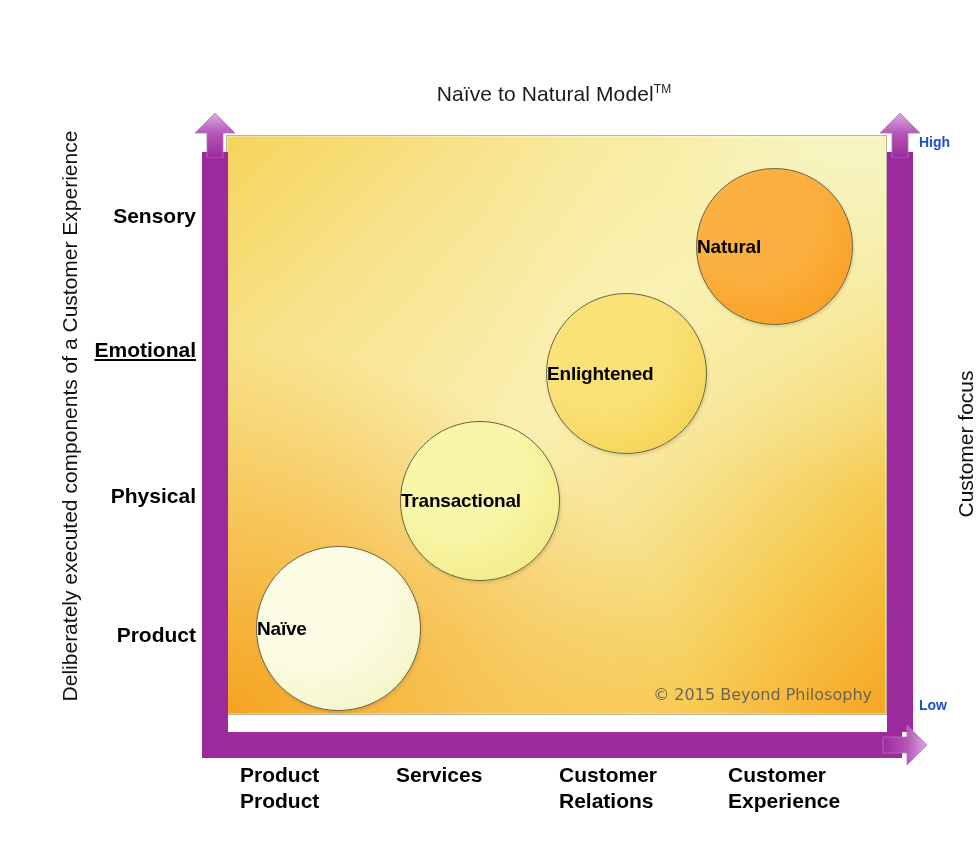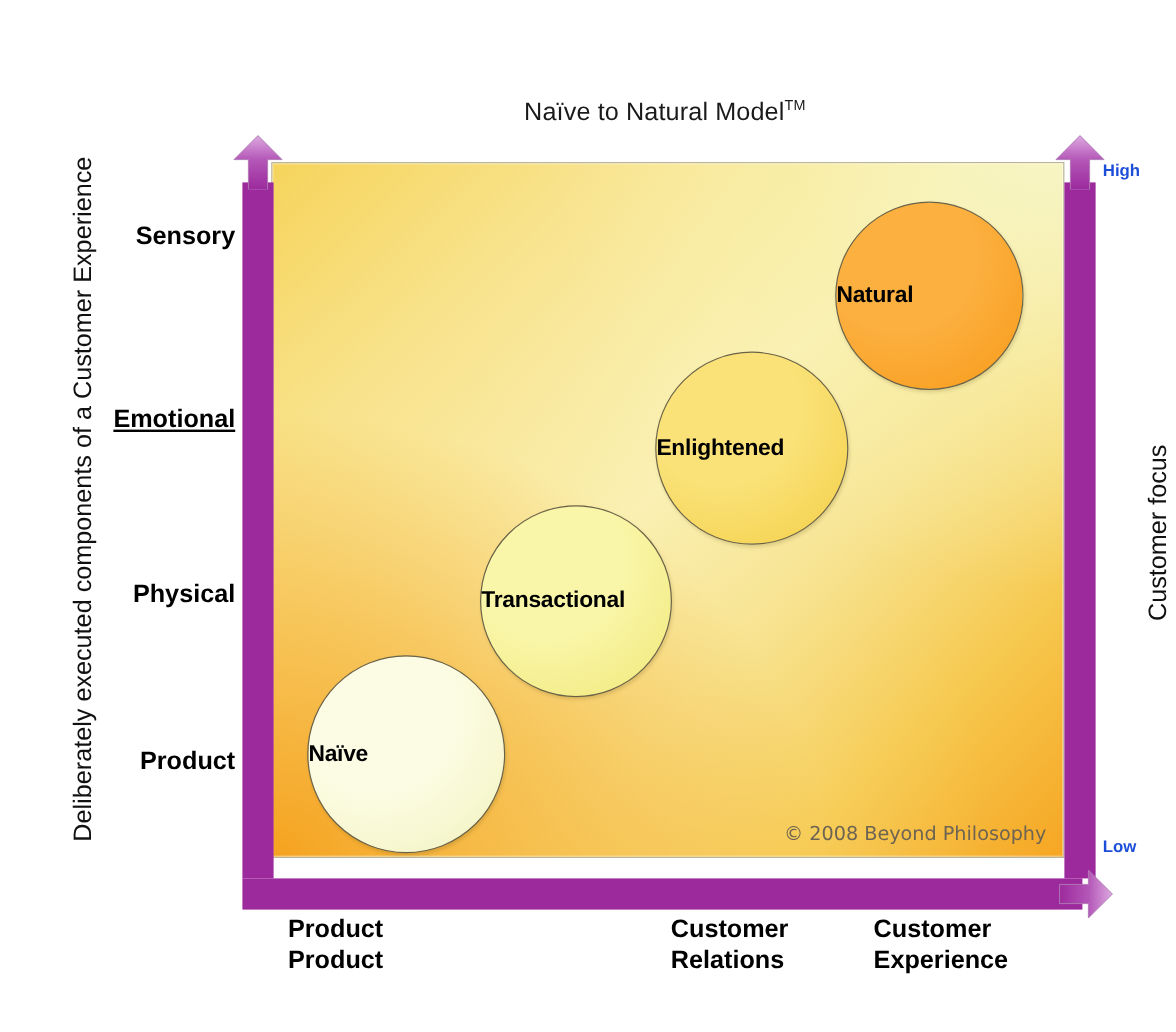--- a/index.html
+++ b/index.html
@@ -234,21 +234,21 @@
 </head>
 <body>
 
 <div id="stage">
 
   <div id="chart-title"><span>Naïve to Natural Model</span><span class="tm">TM</span></div>
 
   <div id="y-axis-caption">Deliberately executed components of a Customer Experience</div>
 
   <div id="y-ticks">
-      <div class="y-tick" style="top: 185px;">Sensory</div>
+      <div class="y-tick" style="top: 204px;">Sensory</div>
       <div class="y-tick" style="top: 338px; text-decoration: underline;">Emotional</div>
       <div class="y-tick" style="top: 484px;">Physical</div>
       <div class="y-tick" style="top: 623px;">Product</div>
     </div>
 
   <div id="plot-panel">
     <div id="plot-gradient-overlay"></div>
     <div id="plot-inner-frame"></div>
     <div id="bubble-layer">
         <div class="bubble" style="left: 29px; top: 410px; width: 165px; height: 165px; background: radial-gradient(circle at 34% 28%, rgb(252, 252, 228) 0%, rgb(252, 252, 228) 42%, rgb(242, 242, 189) 100%);">
@@ -257,21 +257,21 @@
         <div class="bubble" style="left: 173px; top: 285px; width: 160px; height: 160px; background: radial-gradient(circle at 34% 28%, rgb(249, 246, 169) 0%, rgb(249, 246, 169) 42%, rgb(240, 232, 120) 100%);">
           <span class="bubble-label">Transactional</span>
         </div>
         <div class="bubble" style="left: 319px; top: 157px; width: 161px; height: 161px; background: radial-gradient(circle at 34% 28%, rgb(250, 226, 121) 0%, rgb(250, 226, 121) 42%, rgb(244, 207, 70) 100%);">
           <span class="bubble-label">Enlightened</span>
         </div>
         <div class="bubble" style="left: 469px; top: 32px; width: 157px; height: 157px; background: radial-gradient(circle at 34% 28%, rgb(252, 176, 64) 0%, rgb(252, 176, 64) 42%, rgb(247, 154, 24) 100%);">
           <span class="bubble-label">Natural</span>
         </div>
       </div>
-    <div id="copyright">© 2008 Beyond Philosophy</div>
+    <div id="copyright">© 2015 Beyond Philosophy</div>
   </div>
 
   <div class="axis-bar" id="y-axis-bar"></div>
   <div class="axis-bar" id="y-axis-head">
     <svg width="42" height="46" viewBox="0 0 42 46">
       <defs>
         <linearGradient id="gradUpLeft" x1="0" y1="1" x2="0" y2="0">
           <stop offset="0%" stop-color="#9c2a9c"></stop>
           <stop offset="55%" stop-color="#b457b8"></stop>
           <stop offset="100%" stop-color="#dda9e0"></stop>
@@ -312,20 +312,23 @@
   <div class="hl-label" id="label-high">High</div>
   <div class="hl-label" id="label-low">Low</div>
 
   <div id="right-axis-caption">Customer focus</div>
 
   <div id="x-ticks">
       <div class="x-tick" style="left: 14px; width: 150px;">
         <div>Product</div>
         <div>Product</div>
       </div>
+      <div class="x-tick" style="left: 170px; width: 150px;">
+        <div>Services</div>
+      </div>
       <div class="x-tick" style="left: 333px; width: 170px;">
         <div>Customer</div>
         <div>Relations</div>
       </div>
       <div class="x-tick" style="left: 502px; width: 185px;">
         <div>Customer</div>
         <div>Experience</div>
       </div>
     </div>
 

